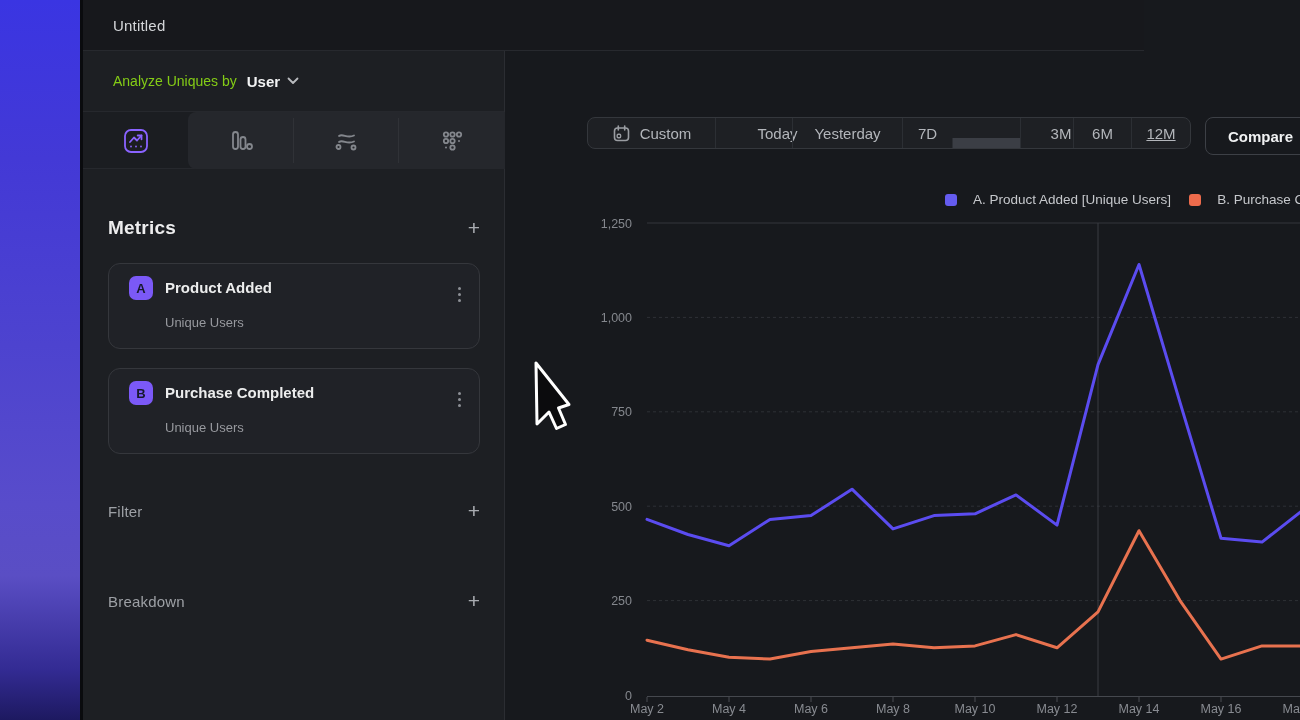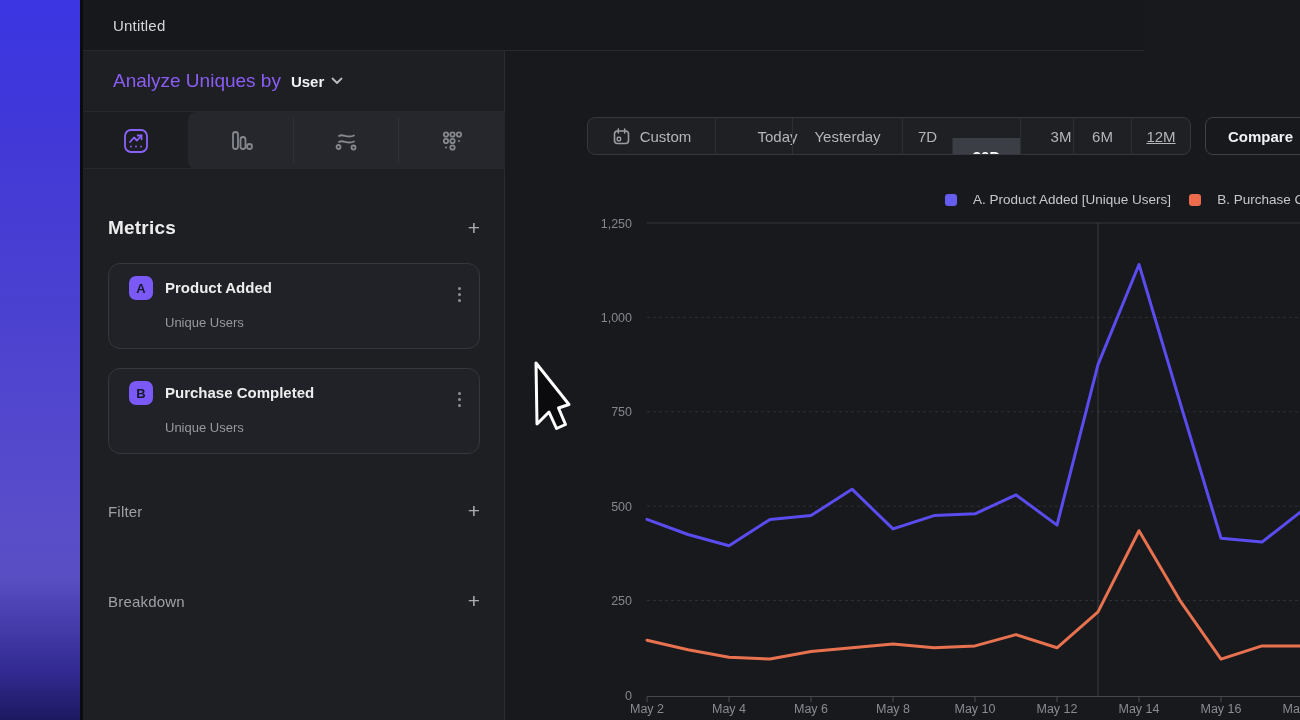--- a/index.html
+++ b/index.html
@@ -14,21 +14,21 @@
 
   
   .topbar { position:absolute; left:83px; top:0; width:1061px; height:51px;
             background:#17181c; border-bottom:1px solid #27292e; display:flex; align-items:center; }
   .window-title { margin-left:30px; color:#d4d6d9; font-size:15px; letter-spacing:.2px; }
 
   
   .sidebar { position:absolute; left:83px; top:51px; width:422px; height:669px;
              background:#1d1f23; border-right:1px solid #2b2d32; }
   .analyze-row { height:61px; border-bottom:1px solid #26282d; display:flex; align-items:center; padding-left:30px; }
-  .analyze-label { color:#8b5cf6; font-size:19px; }
+  .analyze-label { color:#84cc16; font-size:14px; }
   .analyze-dd { display:flex; align-items:center; gap:7px; margin-left:10px; cursor:default; }
   .analyze-value { color:#f2f3f4; font-size:15px; font-weight:700; }
 
   .tabs-row { position:relative; height:57px; border-bottom:1px solid #26282d; background:#1b1d21; }
   .tab-block { position:absolute; left:105px; top:0; width:317px; height:57px; background:#25272c;
                border-radius:8px 0 0 8px; }
   .tab { position:absolute; top:0; height:57px; width:105px; display:flex; align-items:center; justify-content:center; }
   .tab-sep { position:absolute; top:6px; height:45px; width:1px; background:#303237; }
   .icon-gray { stroke:#84878d; fill:none; stroke-width:1.8; stroke-linecap:round; stroke-linejoin:round; }
   .icon-purple { stroke:#8a63ff; fill:none; stroke-width:1.8; stroke-linecap:round; stroke-linejoin:round; }
@@ -49,21 +49,21 @@
                   display:flex; align-items:center; justify-content:center; }
   .metric-title { position:absolute; left:56px; top:15px; color:#eceded; font-size:15px; font-weight:600; }
   .metric-sub { position:absolute; left:56px; top:51px; color:#97999e; font-size:13px; }
   .kebab { position:absolute; right:18px; top:23px; display:flex; flex-direction:column; gap:3px; cursor:default; }
   .kebab i { width:3px; height:3px; border-radius:50%; background:#8d9096; }
 
   
   .main { position:absolute; left:505px; top:51px; width:795px; height:669px; background:#17191d; overflow:hidden; }
 
   .range-bar { position:absolute; left:82px; top:66px; height:38px; display:flex; }
-  .range-group { display:flex; height:38px; border:1px solid #34373c; border-radius:8px; background:#1e2024; overflow:hidden; }
+  .range-group { display:flex; height:32px; border:1px solid #34373c; border-radius:8px; background:#1e2024; overflow:hidden; }
   .range-seg { display:flex; align-items:center; justify-content:center; gap:9px;
                color:#b3b6bb; font-size:15px; height:100%; }
   .range-seg + .range-seg { border-left:1px solid #2c2f34; }
   .range-seg.selected { background:#3b3e45; color:#ffffff; font-weight:700; }
   .compare-btn { position:absolute; left:700px; top:66px; height:38px; width:130px; background:transparent;
                  border:1px solid #3d4046; border-radius:8px; color:#f0f1f2; font-size:15px; font-weight:600;
                  font-family:"Liberation Sans", sans-serif; text-align:left; padding-left:22px; cursor:default; }
 
   .legend { position:absolute; left:440px; top:141px; display:flex; gap:18px; white-space:nowrap; }
   .legend-item { display:flex; align-items:center; gap:16px; }

